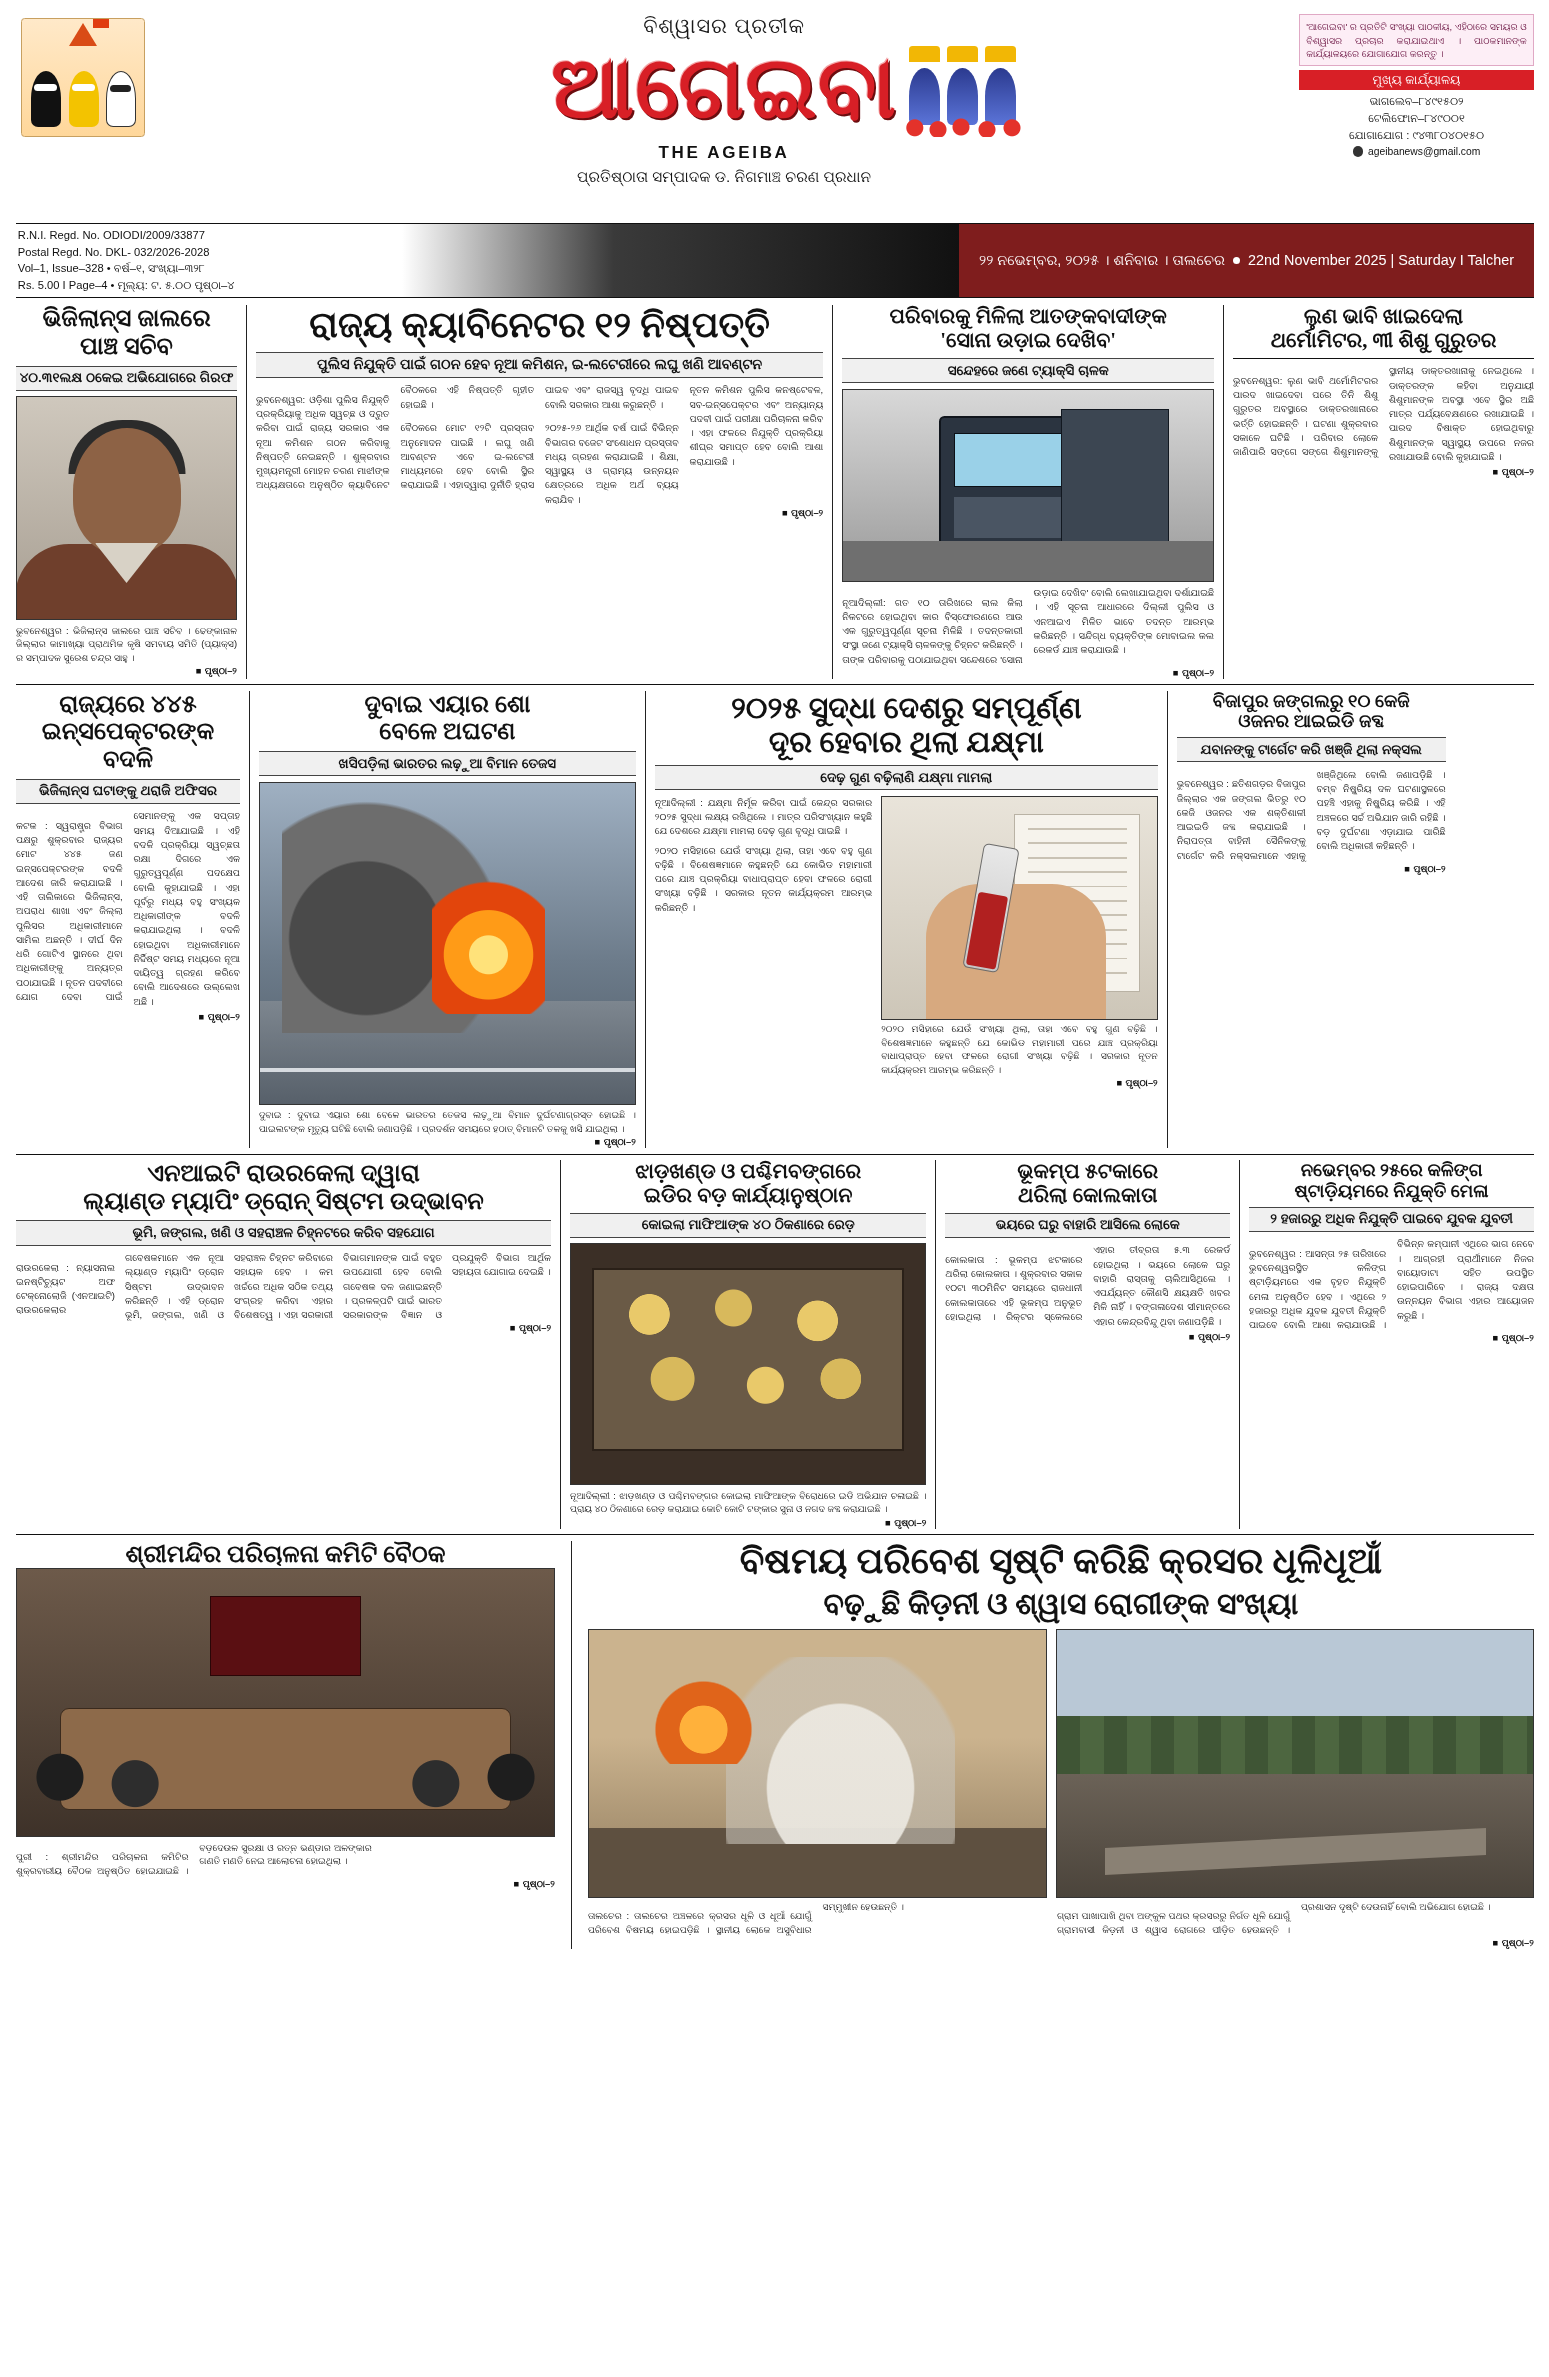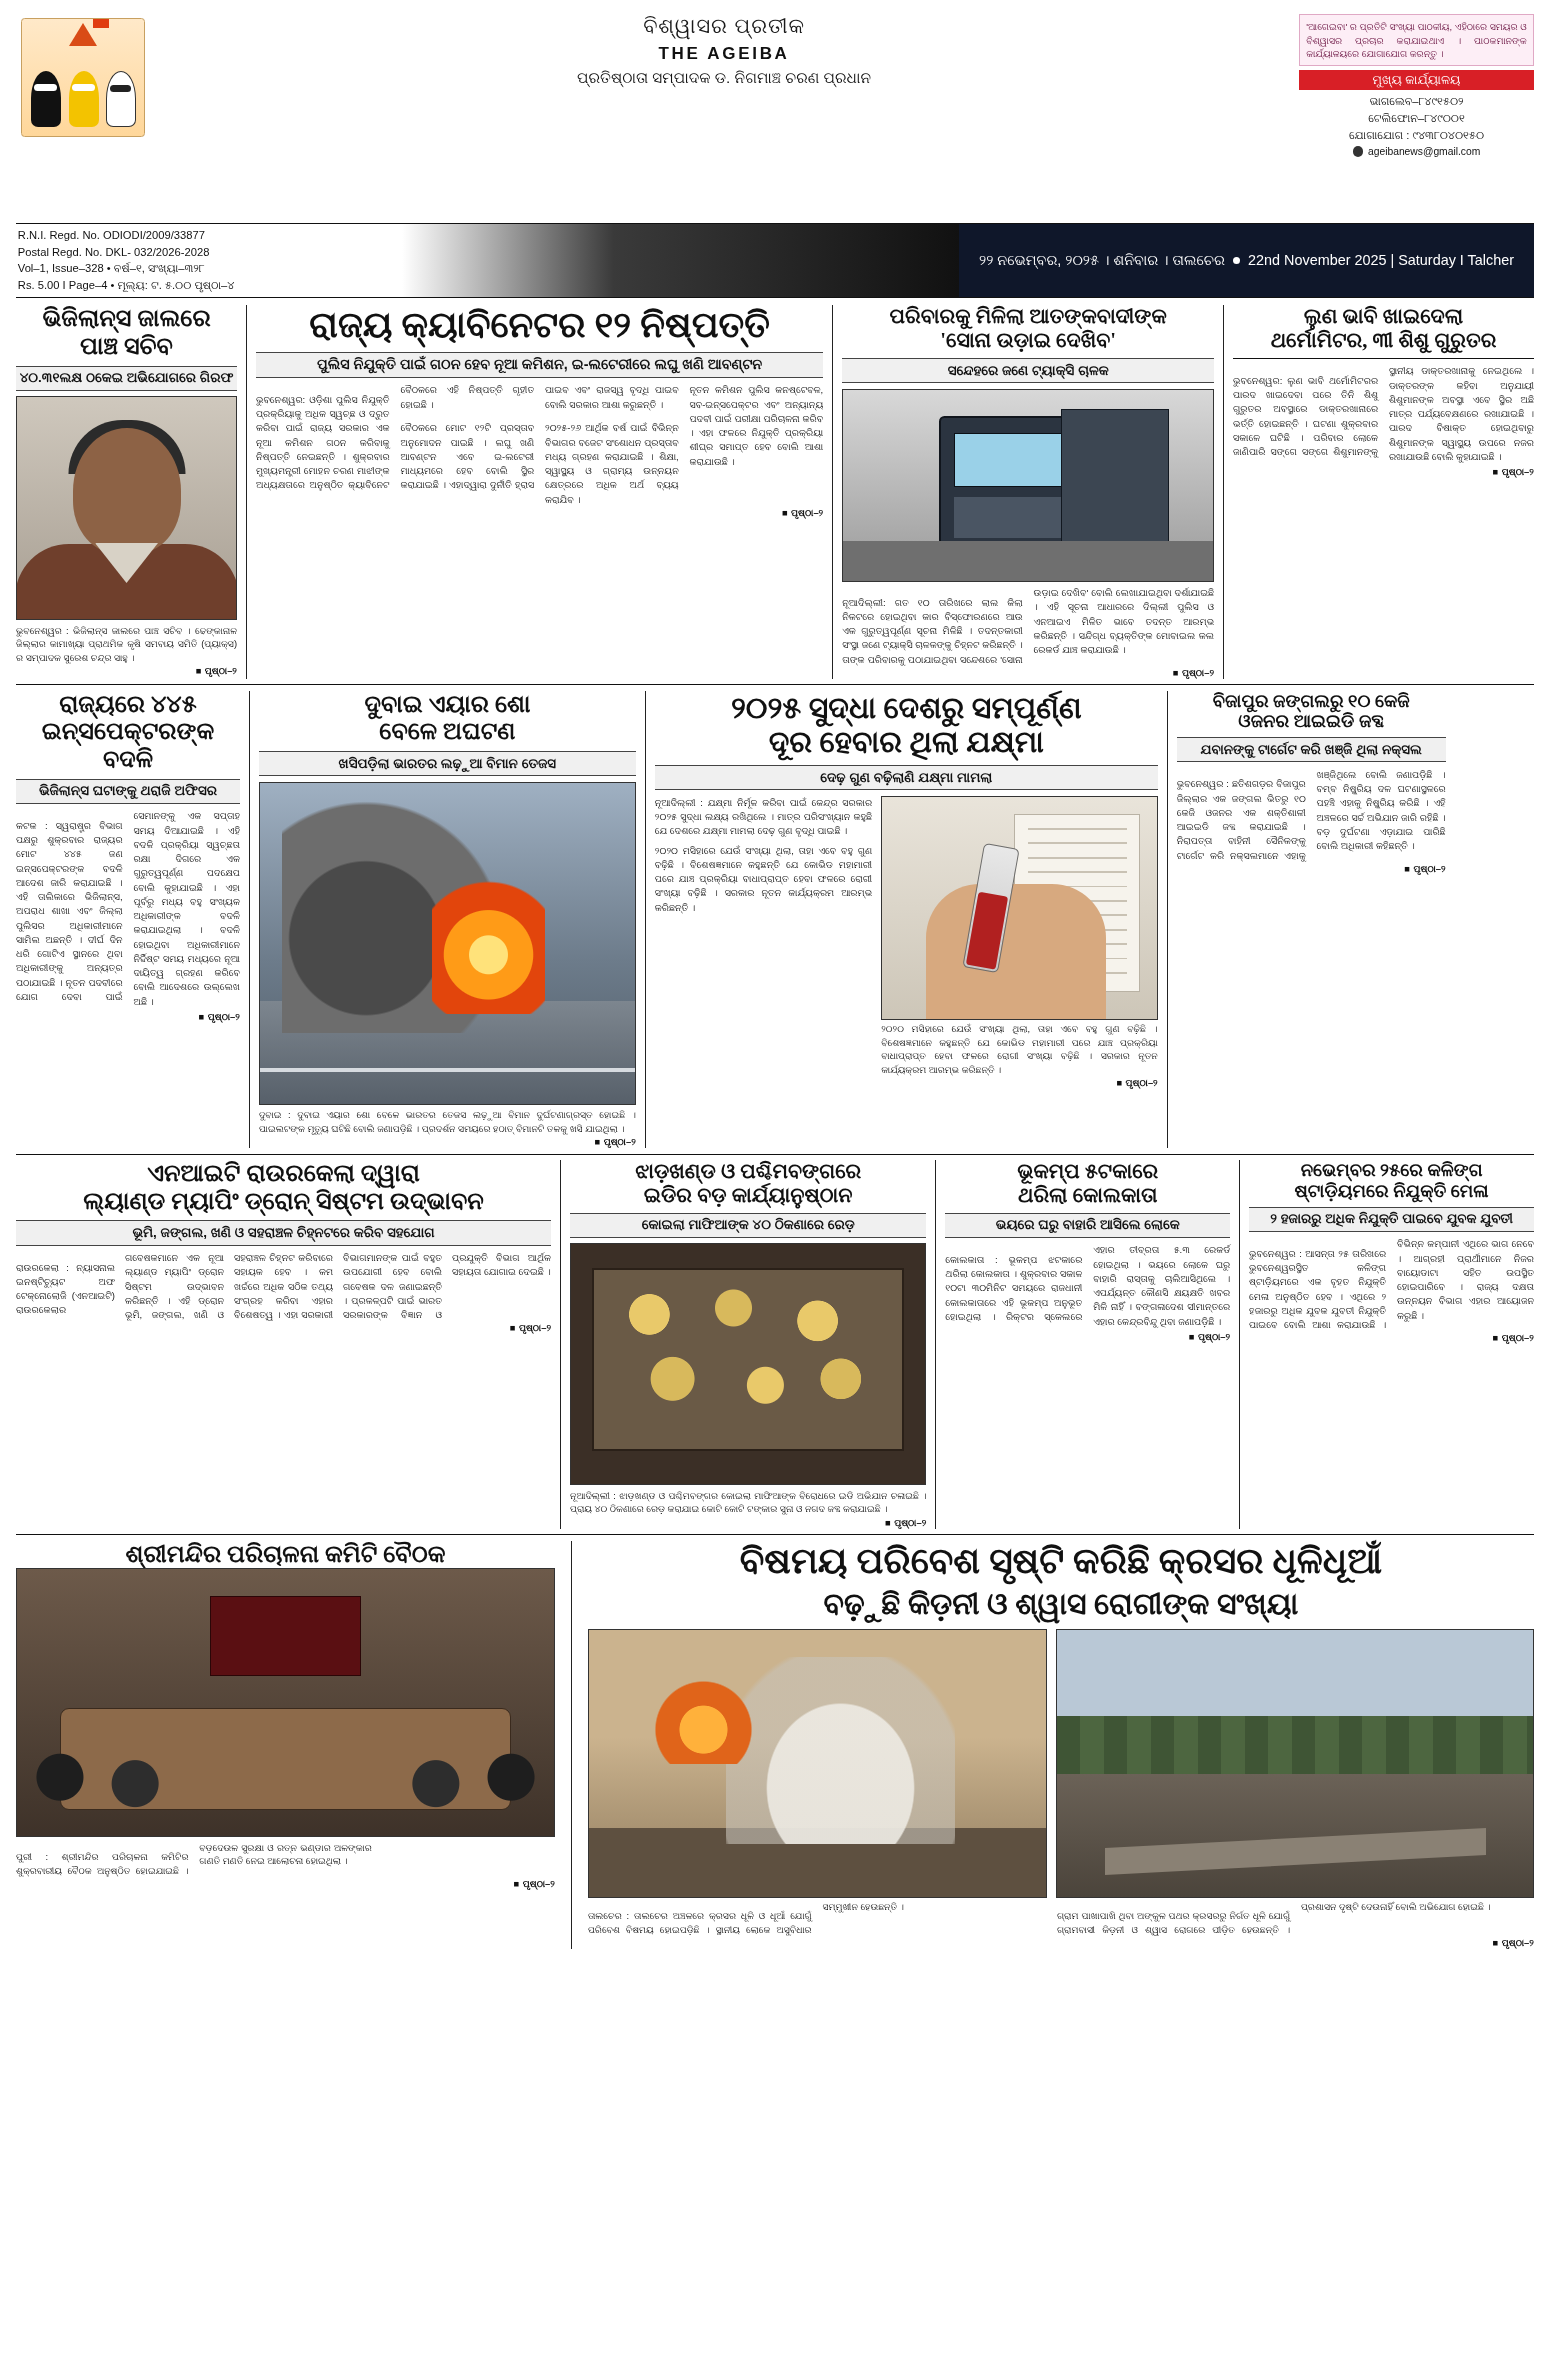--- a/index.html
+++ b/index.html
@@ -57,21 +57,21 @@
   }
   .mh-right .office { background:#d81f26; color:#fff; text-align:center; font-size:12.6px; padding:2.7px 0; margin-top:3.6px;}
   .mh-right .contact { font-size:11.2px; line-height:1.5; text-align:center; margin-top:2.7px; color:#111;}
   .mh-right .mail { display:flex; align-items:center; justify-content:center; gap:4.5px; font-size:10.3px; margin-top:2.7px;}
   .mail-dot{width:10.8px;height:10.8px;border-radius:50%;background:#333;display:inline-block;}
 
   
   .infostrip { display:flex; border-top:1.8px solid #111; border-bottom:1.8px solid #111; margin-top:3.6px; }
   .info-left { width:386px; font-size:11.2px; line-height:1.5; padding:2.7px 1.8px; }
   .info-mid { flex:1; background:linear-gradient(90deg,#fff 0%, #3a3a3a 38%, #111 100%); }
-  .info-right { width:575px; background:#0f172a; color:#fff; font-size:14.4px; display:flex; align-items:center; justify-content:center; gap:8px; padding:3.6px 7.2px;}
+  .info-right { width:575px; background:#7f1d1d; color:#fff; font-size:14.4px; display:flex; align-items:center; justify-content:center; gap:8px; padding:3.6px 7.2px;}
   .bullet { display:inline-block;width:7.2px;height:7.2px;background:#fff;border-radius:50%; }
 
   
   .rule { border-top:0.9px solid #111; margin:5.4px 0; }
   .hl { font-family:"Liberation Serif", serif; font-weight:bold; color:#111; line-height:1.15; text-align:center; }
   .sub-hl { background:#f0f0f0; border-top:0.9px solid #444; border-bottom:0.9px solid #444; text-align:center; font-weight:bold; font-size:13.5px; padding:3.6px 1.8px; margin:5.4px 0; }
   .body-txt { font-size:9.5px; line-height:1.5; text-align:justify; color:#141414; }
   .cap { font-size:9.3px; line-height:1.45; text-align:justify; color:#141414; }
   .cols2 { column-count:2; column-gap:10.8px; }
   .cols3 { column-count:3; column-gap:10.8px; }
@@ -170,20 +170,33 @@
         <div class="dome"></div>
           <div class="flag"></div>
         <div class="deity d1"></div>
           <div class="deity d2"></div>
           <div class="deity d3"></div>
       </div>
     </div>
 
     <div class="mh-center">
       <div class="mh-sub-top">ବିଶ୍ୱାସର ପ୍ରତୀକ</div>
+      <div class="logo-row">
+        <div class="side-art" style="visibility:hidden"></div>
+        <div class="nameplate">ଆଗେଇବା</div>
+        <div class="side-art">
+          <div class="crown k1"></div>
+            <div class="crown k2"></div>
+            <div class="crown k3"></div>
+          <div class="cone c1"></div>
+            <div class="cone c2"></div>
+            <div class="cone c3"></div>
+          <div class="flowers"></div>
+        </div>
+      </div>
       <div class="the-ageiba">THE AGEIBA</div>
       <div class="editor-bar">ପ୍ରତିଷ୍ଠାତା ସମ୍ପାଦକ ଡ. ନିଗମାଞ୍ଚ ଚରଣ ପ୍ରଧାନ</div>
     </div>
 
     <div class="mh-right">
       <div class="promo">'ଆଗେଇବା' ର ପ୍ରତିଟି ସଂଖ୍ୟା ପାଠକୀୟ, ଏହିଠାରେ ସମୟର ଓ ବିଶ୍ୱାସର ପ୍ରଚାର କରାଯାଇଥାଏ । ପାଠକମାନଙ୍କ କାର୍ଯ୍ୟାଳୟରେ ଯୋଗାଯୋଗ କରନ୍ତୁ ।</div>
       <div class="office">ମୁଖ୍ୟ କାର୍ଯ୍ୟାଳୟ</div>
       <div class="contact">
         <div>ଭାଗଲେବ–୮୪୯୧୫୦୨</div>
         <div>ଟେଲିଫୋନ–୮୪୯୦୦୧</div>

